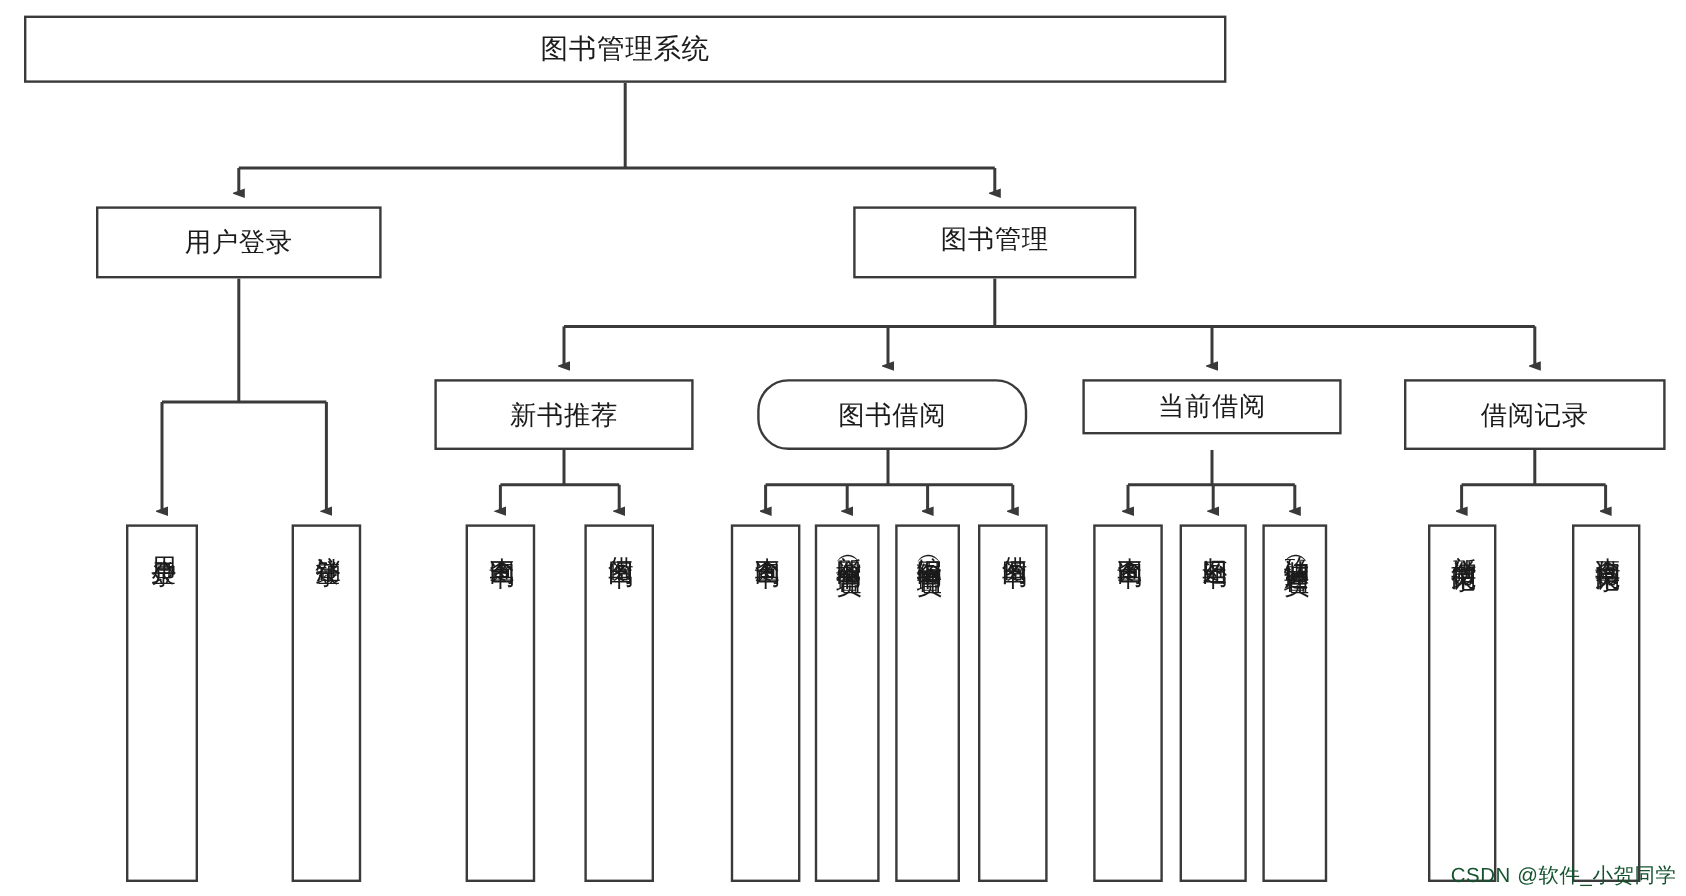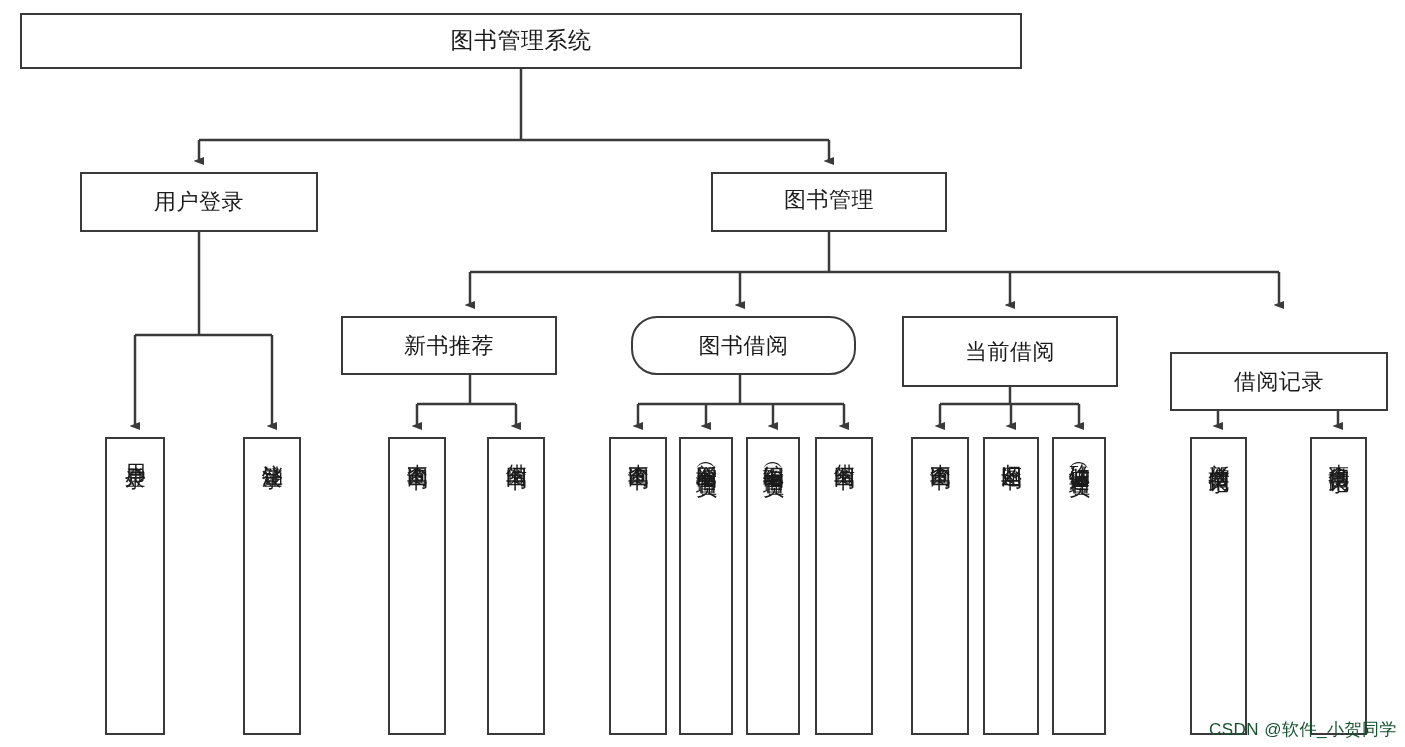--- a/index.html
+++ b/index.html
@@ -83,30 +83,30 @@
     <span class="lbl">图书管理系统</span>
   </div>
 
   <div class="node h" style="left: 80px; top: 172px; width: 238px; height: 60px;">
     <span class="lbl">用户登录</span>
   </div>
   <div class="node h" style="left: 711px; top: 172px; width: 236px; height: 60px; font-family: Liberation Mono, monospace;">
     <span class="lbl">图书管理</span>
   </div>
 
-  <div class="node h" style="left: 341px; top: 316px; width: 216px; height: 59px;">
+  <div class="node h" style="left: 362px; top: 316px; width: 216px; height: 59px;">
     <span class="lbl">新书推荐</span>
   </div>
   <div class="node h" style="left: 631px; top: 316px; width: 225px; height: 59px; border-radius: 26px;">
     <span class="lbl">图书借阅</span>
   </div>
-  <div class="node h" style="left: 902px; top: 316px; width: 216px; height: 71px;">
+  <div class="node h" style="left: 902px; top: 316px; width: 216px; height: 46px;">
     <span class="lbl">当前借阅</span>
   </div>
-  <div class="node h" style="left: 1170px; top: 316px; width: 218px; height: 59px; margin-top: 36px;">
+  <div class="node h" style="left: 1170px; top: 316px; width: 218px; height: 59px;">
     <span class="lbl">借阅记录</span>
   </div>
 
   <div class="node v" style="left: 105px; top: 437px; width: 60px; height: 298px;">
     <span class="lbl">用户登录</span>
   </div>
   <div class="node v" style="left: 243px; top: 437px; width: 58px; height: 298px;">
     <span class="lbl">注销登录</span>
   </div>
 

